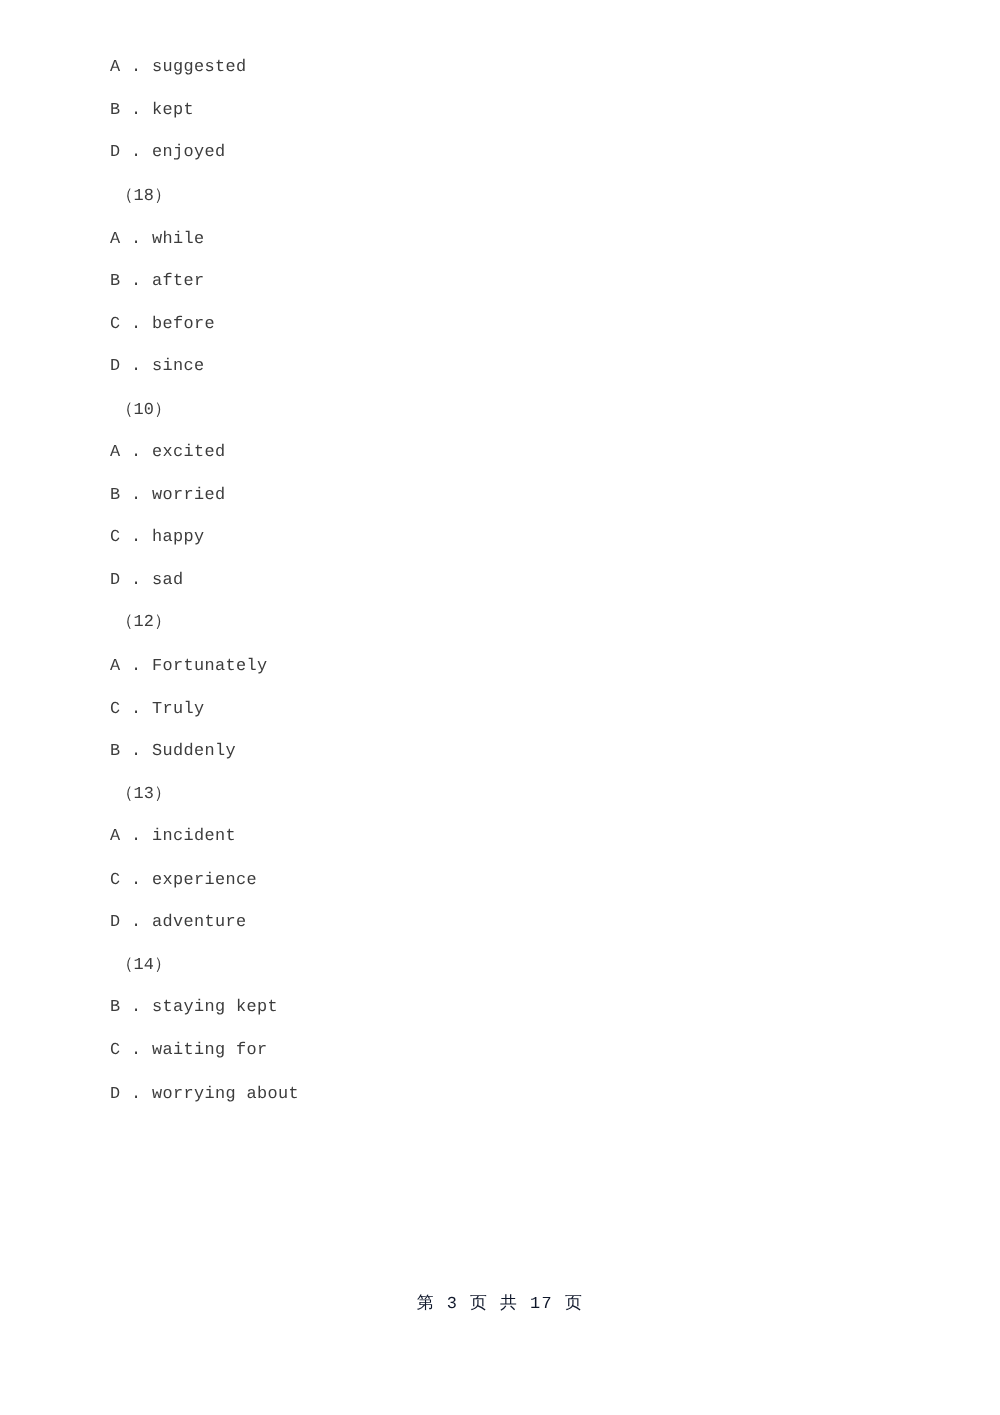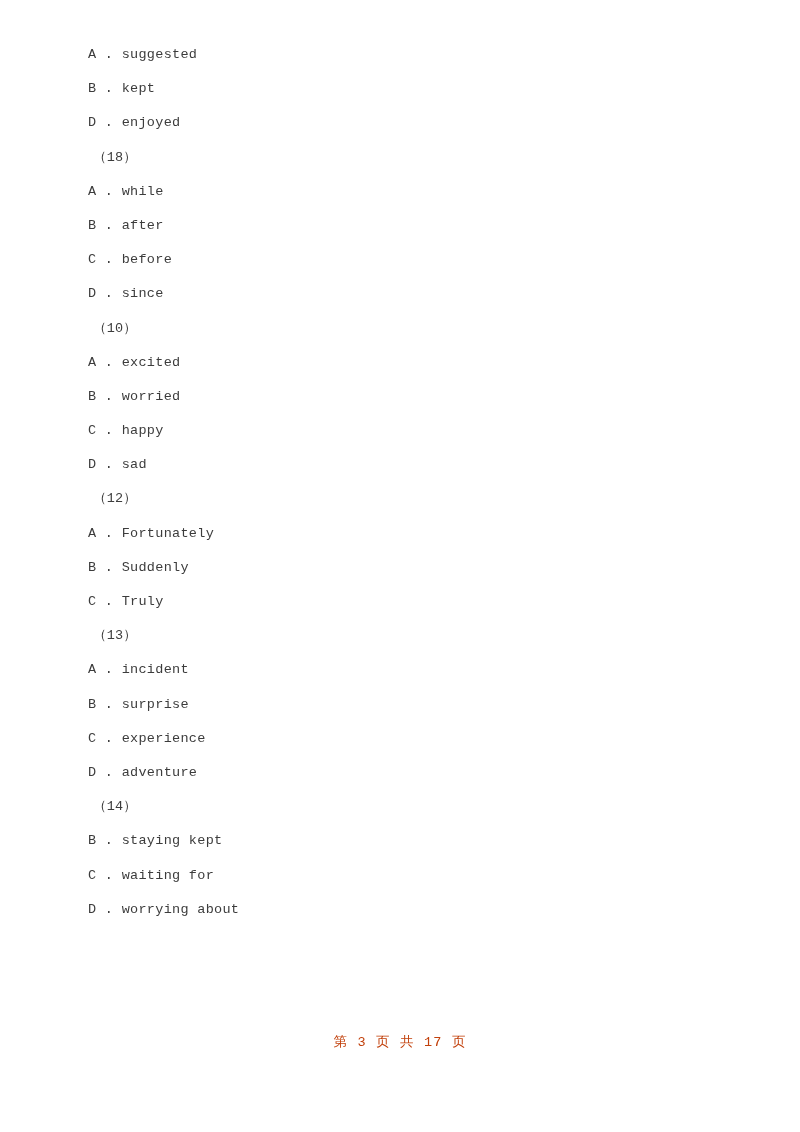--- a/index.html
+++ b/index.html
@@ -66,21 +66,21 @@
   }
 
   #footer {
     position: absolute;
     left: 0;
     top: 1033px;
     width: 800px;
     text-align: center;
     font-size: 13.5px;
     letter-spacing: 1.2px;
-    color: #c2410c;
+    color: #0f172a;
     white-space: pre;
   }
 </style>
 </head>
 <body style="background: rgb(255, 255, 255); color: rgb(60, 60, 60);">
 
 <div id="page" style="background: rgb(255, 255, 255);">
   <div id="content">
       <div class="line option"><span class="opt-letter">A</span><span class="opt-sep"> . </span><span class="opt-text">suggested</span></div>
       <div class="line option"><span class="opt-letter">B</span><span class="opt-sep"> . </span><span class="opt-text">kept</span></div>
@@ -90,25 +90,24 @@
       <div class="line option"><span class="opt-letter">B</span><span class="opt-sep"> . </span><span class="opt-text">after</span></div>
       <div class="line option"><span class="opt-letter">C</span><span class="opt-sep"> . </span><span class="opt-text">before</span></div>
       <div class="line option"><span class="opt-letter">D</span><span class="opt-sep"> . </span><span class="opt-text">since</span></div>
       <div class="line qnum">（10）</div>
       <div class="line option"><span class="opt-letter">A</span><span class="opt-sep"> . </span><span class="opt-text">excited</span></div>
       <div class="line option"><span class="opt-letter">B</span><span class="opt-sep"> . </span><span class="opt-text">worried</span></div>
       <div class="line option"><span class="opt-letter">C</span><span class="opt-sep"> . </span><span class="opt-text">happy</span></div>
       <div class="line option"><span class="opt-letter">D</span><span class="opt-sep"> . </span><span class="opt-text">sad</span></div>
       <div class="line qnum">（12）</div>
       <div class="line option"><span class="opt-letter">A</span><span class="opt-sep"> . </span><span class="opt-text">Fortunately</span></div>
+      <div class="line option"><span class="opt-letter">C</span><span class="opt-sep"> . </span><span class="opt-text">Truly</span></div>
       <div class="line option"><span class="opt-letter">B</span><span class="opt-sep"> . </span><span class="opt-text">Suddenly</span></div>
-      <div class="line option"><span class="opt-letter">C</span><span class="opt-sep"> . </span><span class="opt-text">Truly</span></div>
       <div class="line qnum">（13）</div>
       <div class="line option"><span class="opt-letter">A</span><span class="opt-sep"> . </span><span class="opt-text">incident</span></div>
-      <div class="line option"><span class="opt-letter">B</span><span class="opt-sep"> . </span><span class="opt-text">surprise</span></div>
       <div class="line option"><span class="opt-letter">C</span><span class="opt-sep"> . </span><span class="opt-text">experience</span></div>
       <div class="line option"><span class="opt-letter">D</span><span class="opt-sep"> . </span><span class="opt-text">adventure</span></div>
       <div class="line qnum">（14）</div>
       <div class="line option"><span class="opt-letter">B</span><span class="opt-sep"> . </span><span class="opt-text">staying kept</span></div>
       <div class="line option"><span class="opt-letter">C</span><span class="opt-sep"> . </span><span class="opt-text">waiting for</span></div>
       <div class="line option"><span class="opt-letter">D</span><span class="opt-sep"> . </span><span class="opt-text">worrying about</span></div>
     </div>
   <div id="footer">第 3 页 共 17 页</div>
 </div>
 

